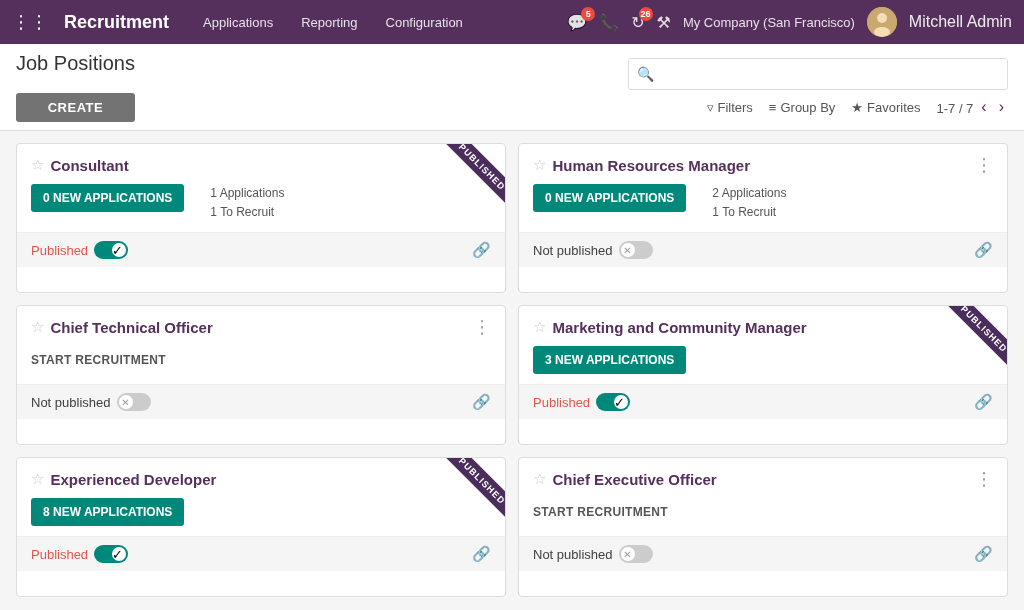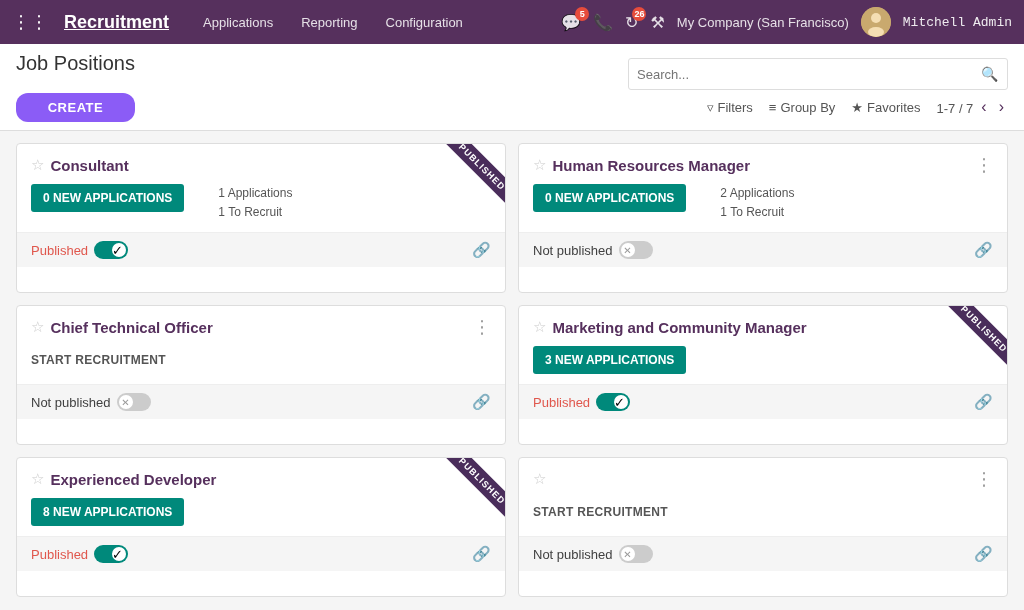--- a/index.html
+++ b/index.html
@@ -9,55 +9,55 @@
     .topnav {
       background: #56305d;
       color: white;
       height: 44px;
       display: flex;
       align-items: center;
       padding: 0 12px;
       gap: 16px;
     }
     .topnav-grid { font-size: 18px; cursor: pointer; display: flex; align-items: center; }
-    .topnav-brand { font-size: 18px; font-weight: bold; color: white; margin-right: 12px; text-decoration: underline; }
+    .topnav-brand { font-size: 18px; font-weight: bold; color: white; margin-right: 12px; }
     .topnav-link { color: rgba(255,255,255,0.85); font-size: 13px; cursor: pointer; padding: 4px 6px; }
     .topnav-icons { margin-left: auto; display: flex; align-items: center; gap: 12px; }
     .topnav-icon { color: rgba(255,255,255,0.85); font-size: 16px; cursor: pointer; position: relative; }
     .badge {
       position: absolute; top: -6px; right: -8px;
       background: #e74c3c; color: white; border-radius: 50%;
       font-size: 9px; min-width: 14px; height: 14px;
       display: flex; align-items: center; justify-content: center;
       font-weight: bold; padding: 0 2px;
     }
     .topnav-company { color: rgba(255,255,255,0.85); font-size: 13px; }
     .topnav-avatar {
       width: 30px; height: 30px; border-radius: 50%;
       background: #c9a96e; display: flex; align-items: center; justify-content: center;
       color: white; font-size: 13px; font-weight: bold; overflow: hidden;
     }
-    .topnav-user { color: rgba(255,255,255,0.9); font-size: 13px; font-family: Liberation Mono, monospace; }
+    .topnav-user { color: rgba(255,255,255,0.9); font-size: 16px; }
 
     
     .subheader {
       background: white;
       border-bottom: 1px solid #ddd;
       padding: 8px 16px;
       display: flex;
       align-items: center;
       justify-content: space-between;
     }
     .subheader-left { display: flex; flex-direction: column; gap: 18px; }
     .page-title { font-size: 20px; font-weight: 500; color: #333; }
     .btn-create {
-      background: #8b5cf6; color: white;
+      background: #737373; color: white;
       border: none; padding: 7px 16px;
       font-size: 13px; font-weight: bold;
-      border-radius: 12px; cursor: pointer;
+      border-radius: 3px; cursor: pointer;
       letter-spacing: 0.5px;
     }
     .subheader-right { display: flex; flex-direction: column; align-items: flex-end; gap: 8px; }
     .search-bar {
       display: flex; align-items: center;
       border: 1px solid #ddd; border-radius: 3px;
       background: white; width: 380px; height: 32px;
     }
     .search-bar input {
       border: none; outline: none; flex: 1;
@@ -86,21 +86,21 @@
       border-radius: 4px;
       overflow: hidden;
       position: relative;
     }
     .card-body { padding: 12px 14px 10px; }
     .card-header { display: flex; align-items: flex-start; justify-content: space-between; margin-bottom: 10px; }
     .card-title-row { display: flex; align-items: center; gap: 6px; }
     .star-icon { color: #ccc; font-size: 15px; cursor: pointer; }
     .card-title { font-size: 15px; font-weight: bold; color: #56305d; cursor: pointer; }
     .menu-dots { color: #999; cursor: pointer; font-size: 18px; line-height: 1; }
-    .card-info { display: flex; align-items: flex-start; gap: 34px; }
+    .card-info { display: flex; align-items: flex-start; gap: 26px; }
     .btn-new-apps {
       background: #00897b; color: white;
       border: none; padding: 7px 12px;
       font-size: 12px; font-weight: bold;
       border-radius: 3px; cursor: pointer;
       white-space: nowrap;
     }
     .btn-start-recruit {
       background: transparent; color: #555;
       border: none; padding: 7px 0;
@@ -180,21 +180,20 @@
   </div>
 </nav>
 
 <div class="subheader">
   <div class="subheader-left">
     <span class="page-title">Job Positions</span>
     <button class="btn-create">CREATE</button>
   </div>
   <div class="subheader-right">
     <div class="search-bar">
-      <input type="text" placeholder="Search..." style="">
       <span class="search-icon">🔍</span>
     </div>
     <div class="toolbar">
       <div class="toolbar-item">
         <span>▿</span>
         <span>Filters</span>
       </div>
       <div class="toolbar-item">
         <span>≡</span>
         <span>Group By</span>
@@ -350,20 +349,21 @@
       </div>
       <span class="link-icon">🔗</span>
     </div>
   </div>
     <div class="card">
 
     <div class="card-body">
       <div class="card-header">
         <div class="card-title-row">
           <span class="star-icon">☆</span>
+          <span class="card-title">Chief Executive Officer</span>
         </div>
         <span class="menu-dots">⋮</span>
       </div>
       <div class="card-info">
         <button class="btn-start-recruit">START RECRUITMENT</button>
 
       </div>
     </div>
     <div class="card-footer">
       <div class="published-row">

